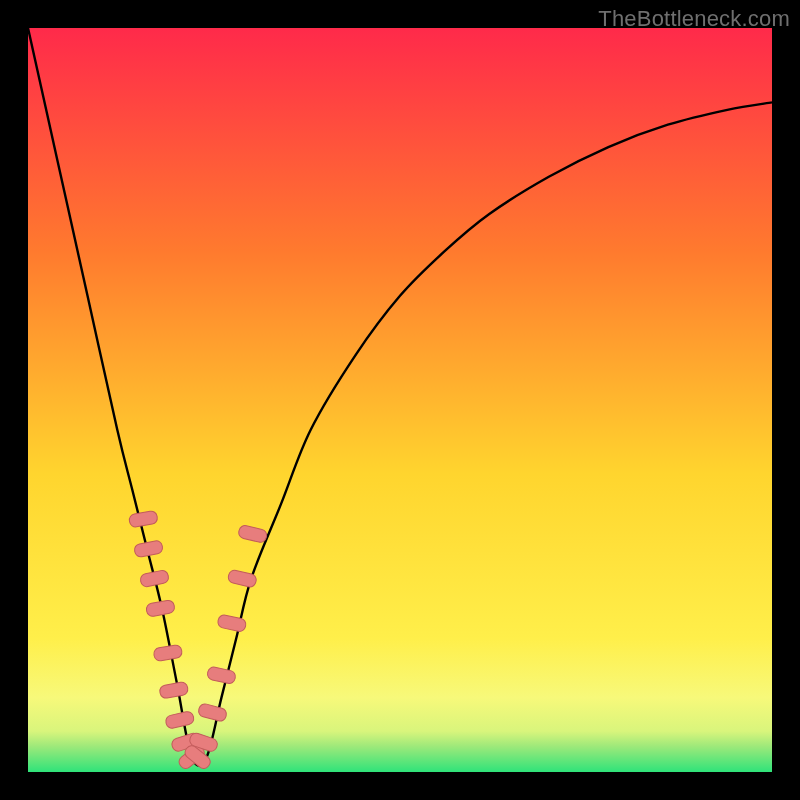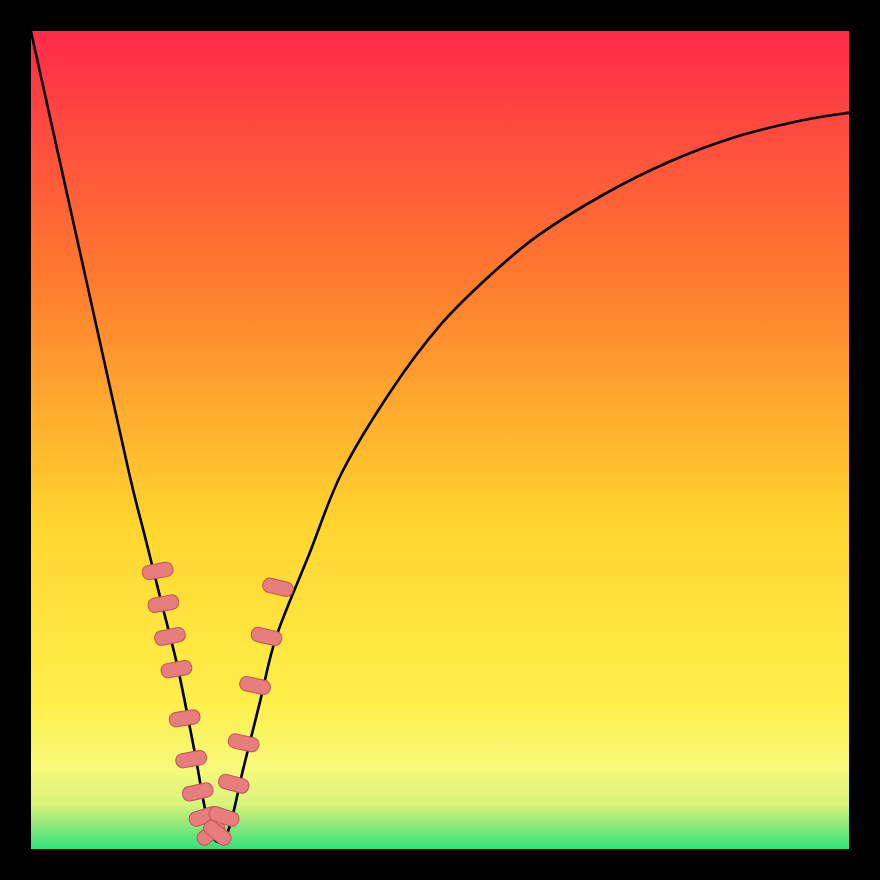--- a/index.html
+++ b/index.html
@@ -70,13 +70,14 @@
           <rect x="-6.5" y="-14" width="13" height="28" rx="6" ry="6" fill="#e77d7d" stroke="#c25b5b" stroke-width="1" transform="translate(169.632,729.12) rotate(-51.34019174590991)"></rect>
           <rect x="-6.5" y="-14" width="13" height="28" rx="6" ry="6" fill="#e77d7d" stroke="#c25b5b" stroke-width="1" transform="translate(175.584,714.24) rotate(-71.56505117707799)"></rect>
           <rect x="-6.5" y="-14" width="13" height="28" rx="6" ry="6" fill="#e77d7d" stroke="#c25b5b" stroke-width="1" transform="translate(184.512,684.48) rotate(-75.06858282186246)"></rect>
           <rect x="-6.5" y="-14" width="13" height="28" rx="6" ry="6" fill="#e77d7d" stroke="#c25b5b" stroke-width="1" transform="translate(193.44,647.28) rotate(-77.77487732426428)"></rect>
           <rect x="-6.5" y="-14" width="13" height="28" rx="6" ry="6" fill="#e77d7d" stroke="#c25b5b" stroke-width="1" transform="translate(203.85599999999997,595.2) rotate(-77.84505830277777)"></rect>
           <rect x="-6.5" y="-14" width="13" height="28" rx="6" ry="6" fill="#e77d7d" stroke="#c25b5b" stroke-width="1" transform="translate(214.27200000000002,550.56) rotate(-76.86597769360368)"></rect>
           <rect x="-6.5" y="-14" width="13" height="28" rx="6" ry="6" fill="#e77d7d" stroke="#c25b5b" stroke-width="1" transform="translate(224.688,505.91999999999996) rotate(-76.86597769360371)"></rect>
         </g>
       </svg>
   </div>
+  <div class="watermark">TheBottleneck.com</div>
 </div>
 
 </body></html>

